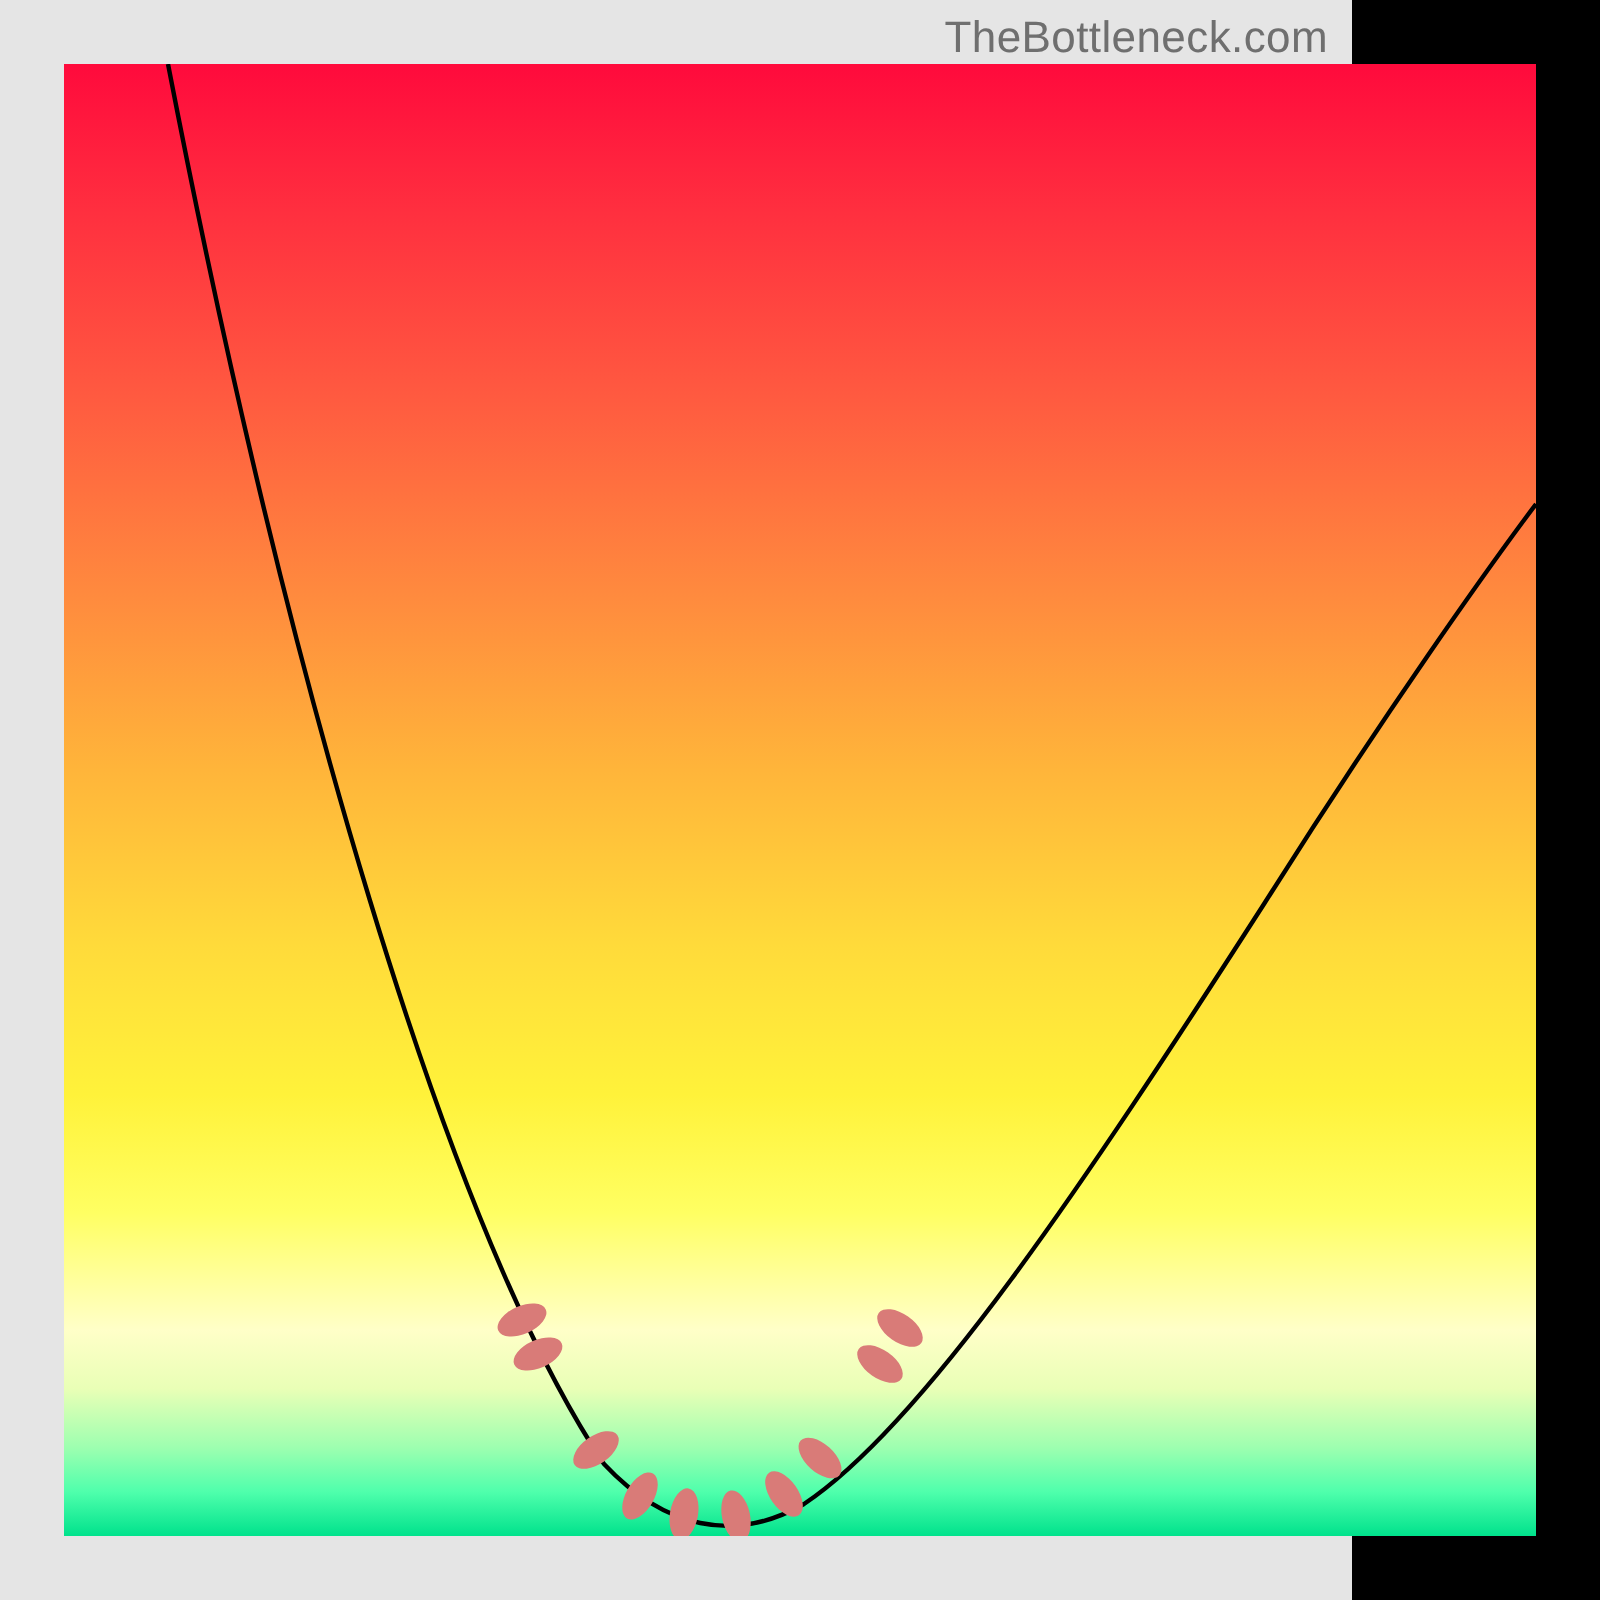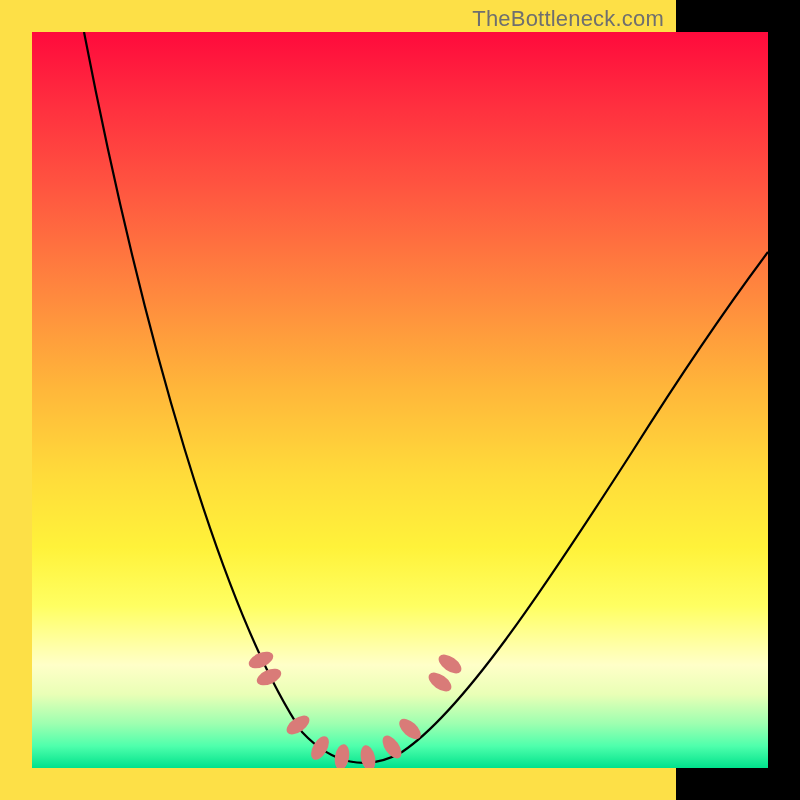--- a/index.html
+++ b/index.html
@@ -10,21 +10,21 @@
     background: #000;
     overflow: hidden;
     font-family: Arial, Helvetica, sans-serif;
   }
   .frame {
     position: absolute;
     top: 0;
     left: 0;
     width: 676px;
     height: 800px;
-    background: #fde047;
+    background: #e5e5e5;
   }
   .plot {
     position: absolute;
     top: 32px;
     left: 32px;
     width: 736px;
     height: 736px;
     overflow: hidden;
   }
   .gradient {

